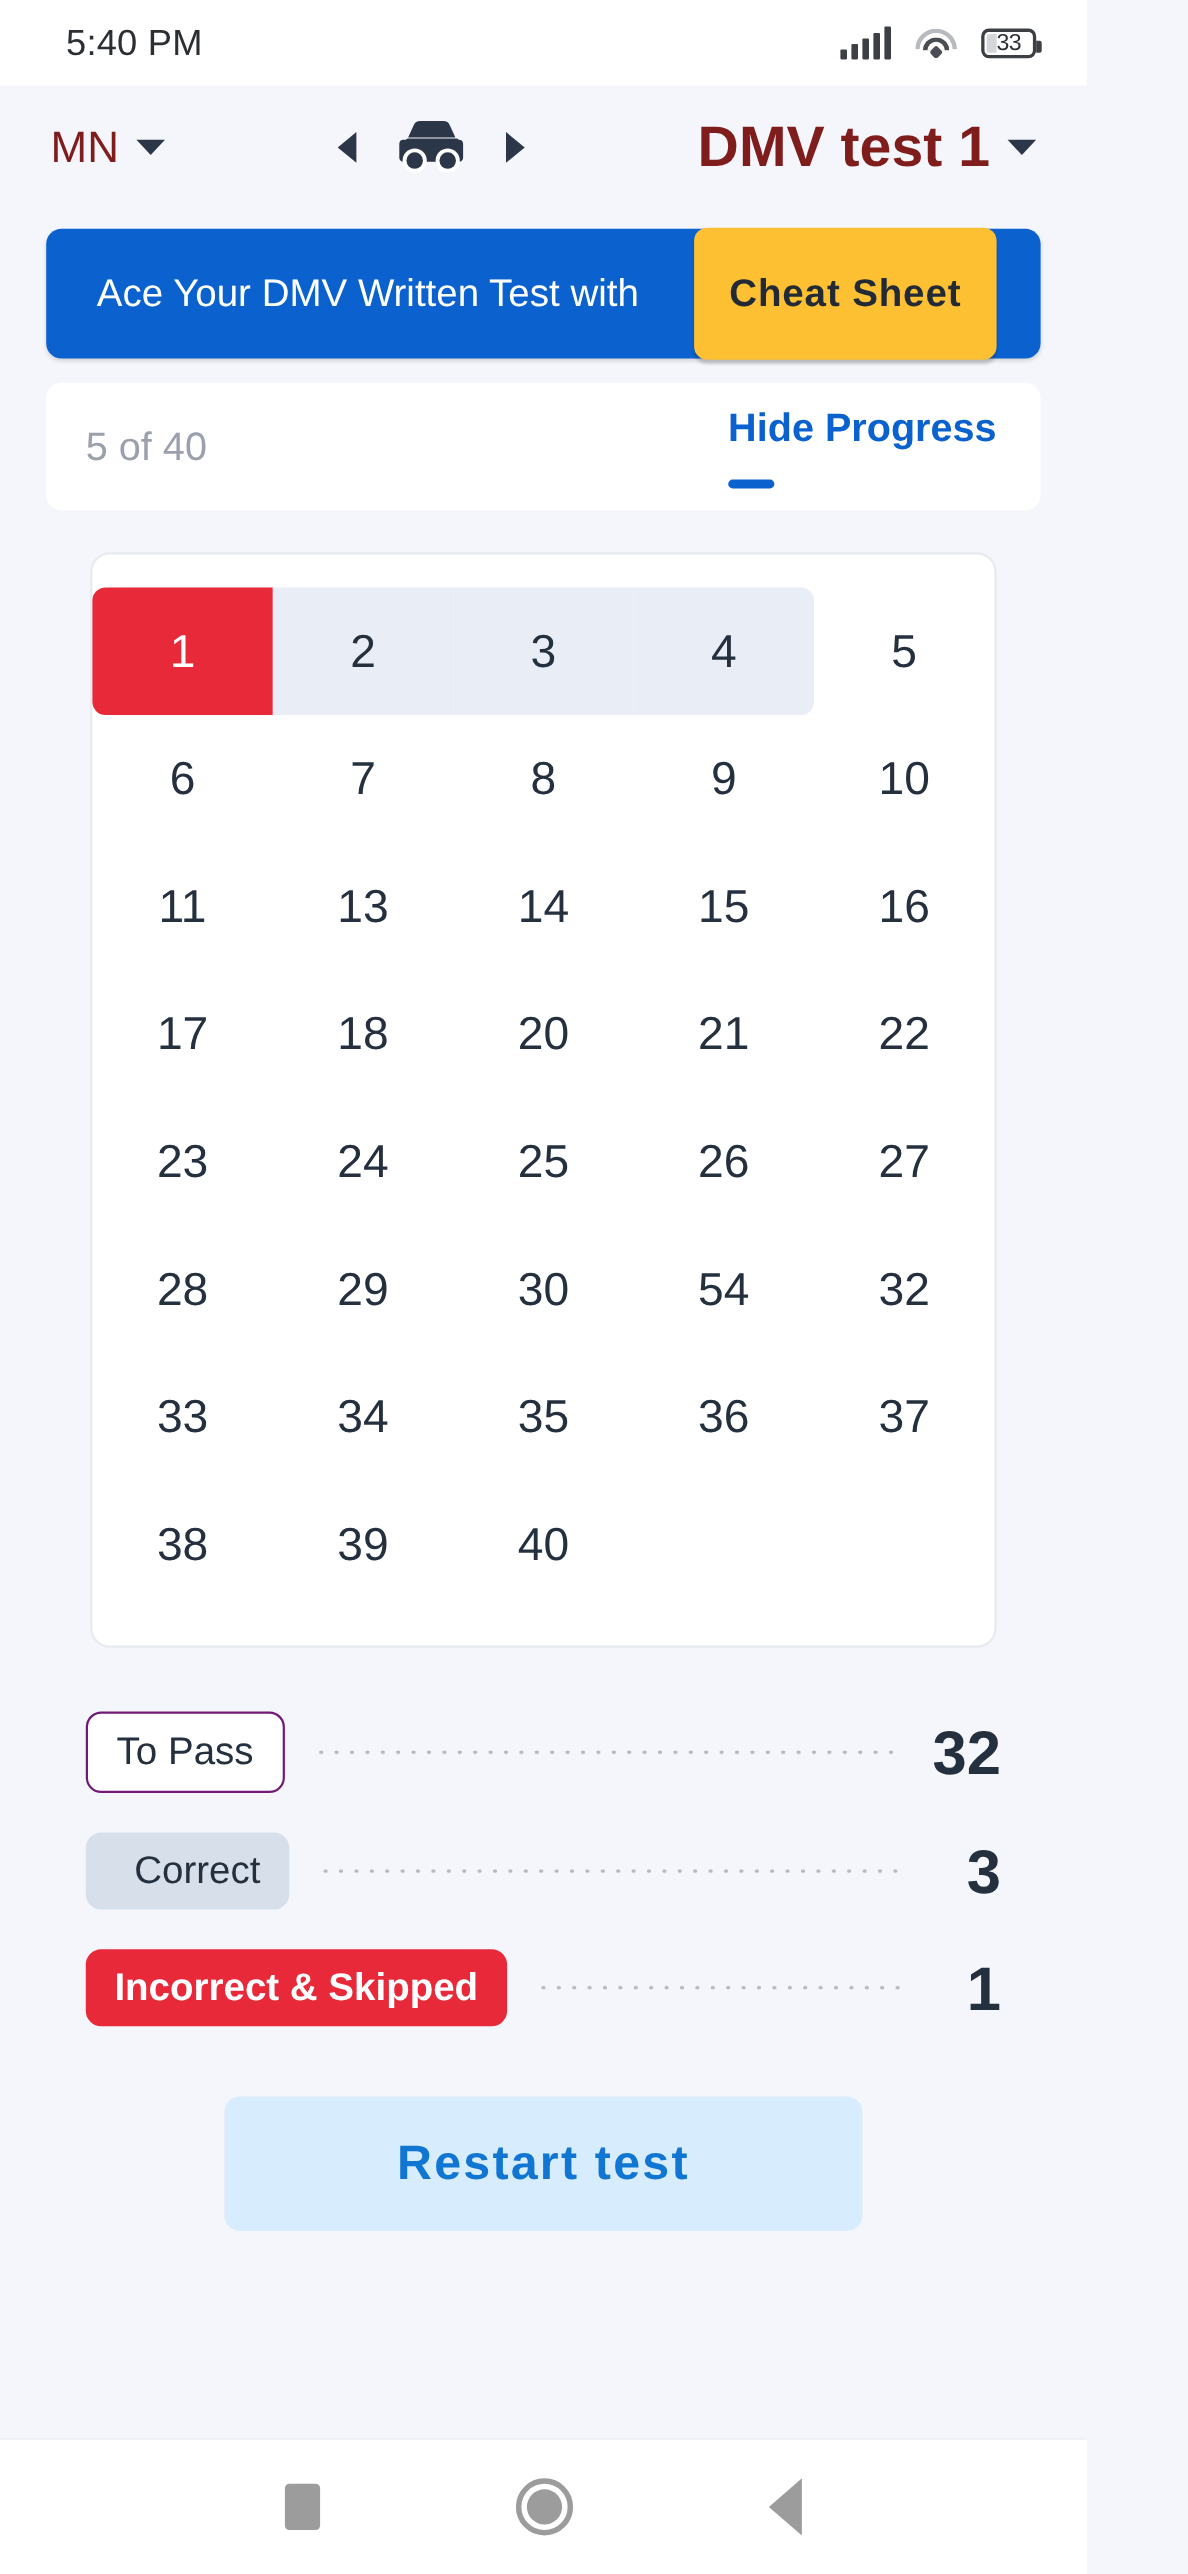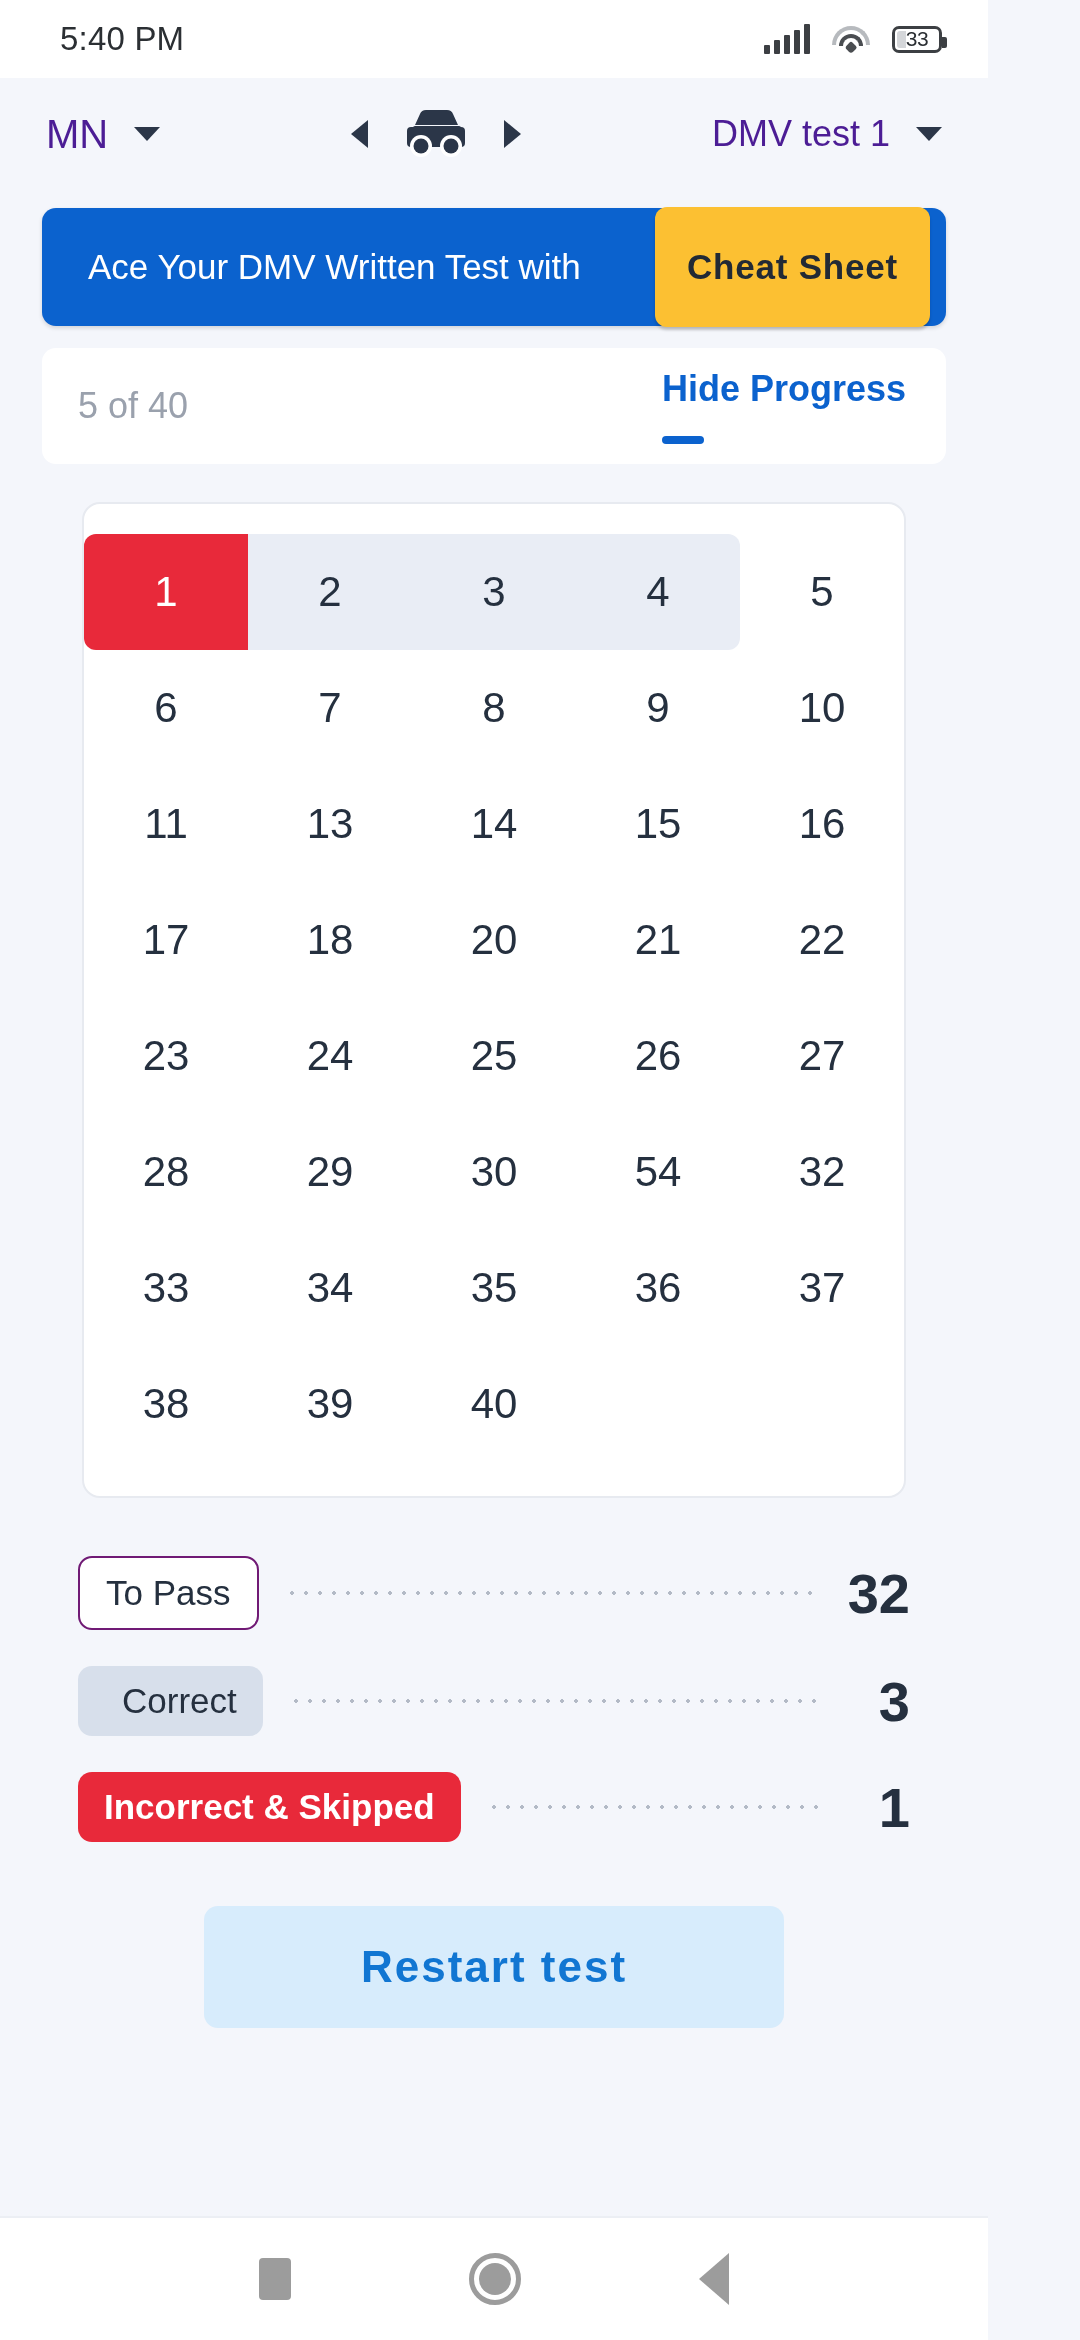--- a/index.html
+++ b/index.html
@@ -37,41 +37,41 @@
     background:#3c3f43; border-radius:0 2px 2px 0; }
   .batt-fill { position:absolute; left:2px; top:2px; bottom:2px; width:9px;
     background:#d4d6d9; border-radius:3px 0 0 3px; }
   .batt-num { position:relative; font-size:21px; color:#2b2f33; letter-spacing:-.5px; }
 
   
   .appbar {
     flex:0 0 112px; display:flex; align-items:center; justify-content:space-between;
     padding:0 46px; background:#f4f6fb;
   }
-  .state-sel, .test-sel { display:flex; align-items:center; gap:26px; color:#4c1d95; }
+  .state-sel, .test-sel { display:flex; align-items:center; gap:16px; color:#7f1d1d; }
   .state-sel .lbl { font-size:40px; }
-  .test-sel .lbl { font-size:36px; }
+  .test-sel .lbl { font-size:52px;font-weight:bold; }
   .caret { width:0; height:0; border-left:13px solid transparent; border-right:13px solid transparent;
     border-top:14px solid #2b3648; }
   .veh-nav { display:flex; align-items:center; gap:30px; }
   .tri-l { width:0;height:0; border-top:14px solid transparent; border-bottom:14px solid transparent;
     border-right:17px solid #2b3648; }
   .tri-r { width:0;height:0; border-top:14px solid transparent; border-bottom:14px solid transparent;
     border-left:17px solid #2b3648; }
 
   
   .banner {
     margin:18px 42px 0; height:118px; background:#0b62ce; border-radius:14px;
     display:flex; align-items:center; justify-content:space-between; padding:0 0 0 46px;
     box-shadow:0 2px 4px rgba(0,0,0,.14);
   }
   .banner-text { color:#ffffff; font-size:35px; }
   .cheat-btn {
     background:#fcc032; color:#222a35; font-size:35px; font-weight:bold;
-    letter-spacing:.8px; border-radius:12px; padding:40px 32px; margin-right:16px;
+    letter-spacing:.8px; border-radius:12px; padding:40px 32px; margin-right:40px;
     box-shadow:0 3px 3px rgba(0,0,0,.18);
   }
 
   
   .prog {
     margin:22px 42px 0; height:116px; background:#ffffff; border-radius:14px;
     display:flex; align-items:center; justify-content:space-between; padding:0 40px 0 36px;
   }
   .prog-count { font-size:36px; color:#9aa1ad; }
   .prog-right { display:flex; align-items:flex-start; gap:26px;flex-direction:column; }

